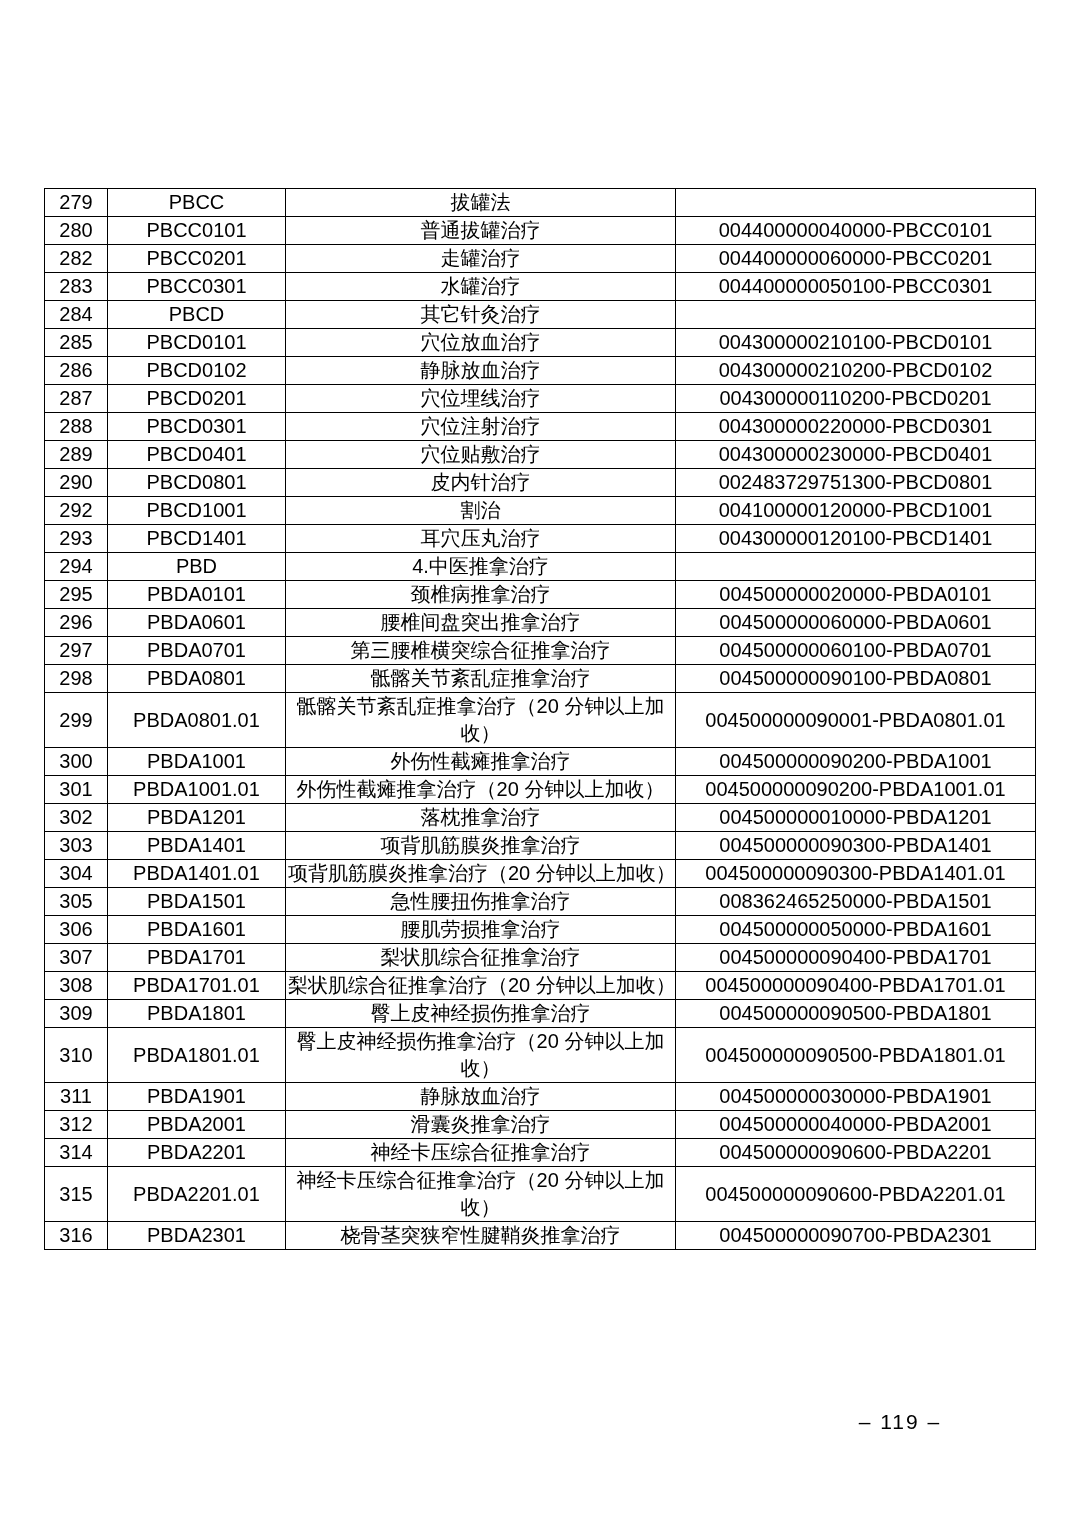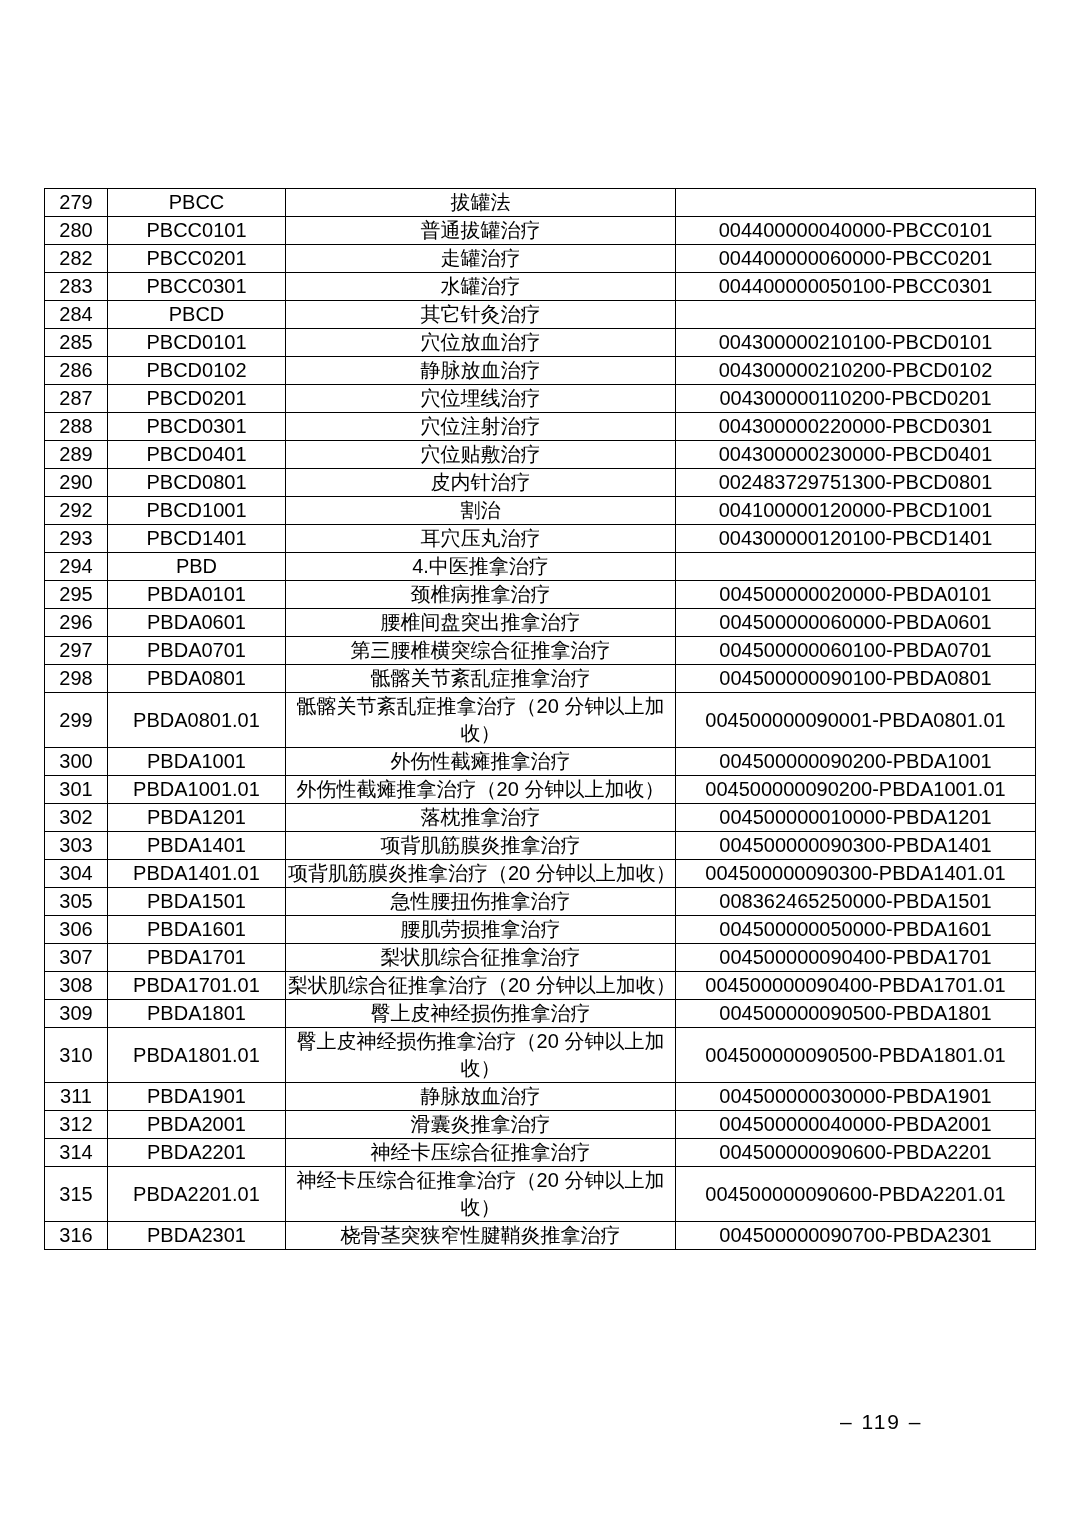--- a/index.html
+++ b/index.html
@@ -35,20 +35,21 @@
     padding: 0 2px;
     overflow: hidden;
   }
   table.code-table tr:not(.tall) td { white-space: nowrap; }
   table.code-table tr.tall td { height: 55px; }
   .page-number {
     position: absolute;
     left: 840px;
     top: 1410px;
     width: 120px;
+    text-align: center;
     font-size: 21px;
     letter-spacing: 2px;
     color: #000000;
   }
 </style>
 </head>
 <body>
 
 <div class="page">
 

